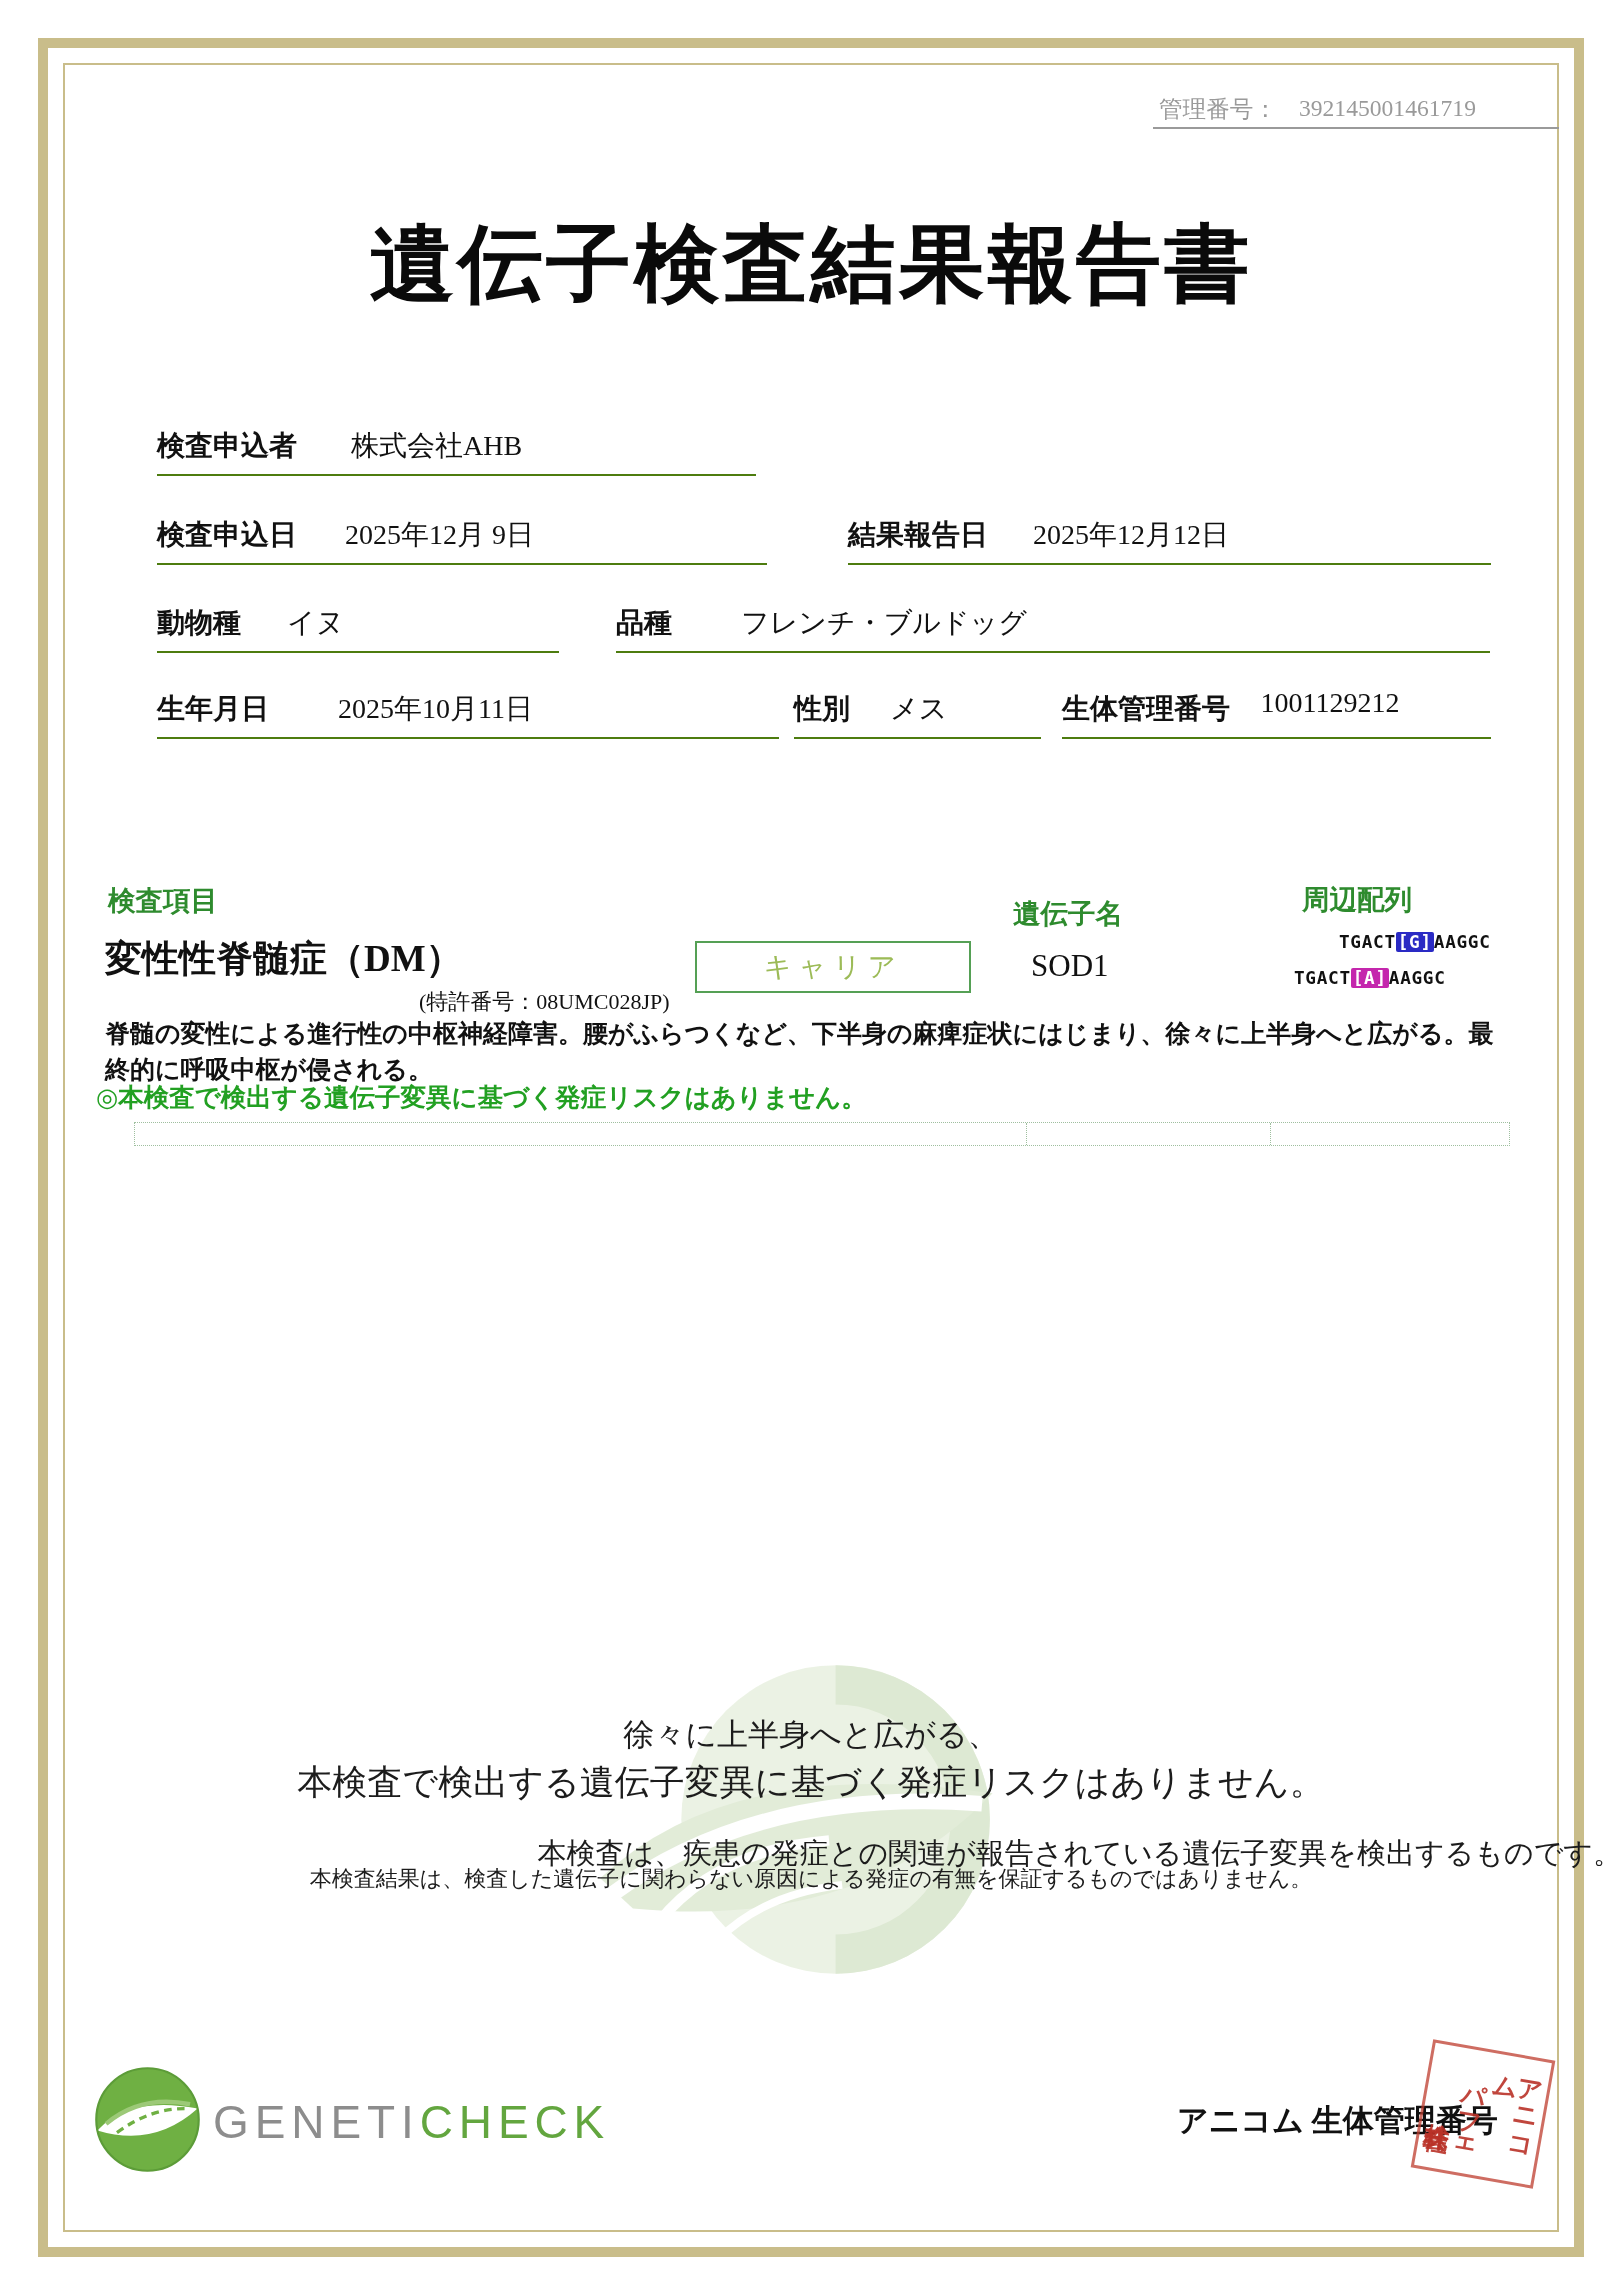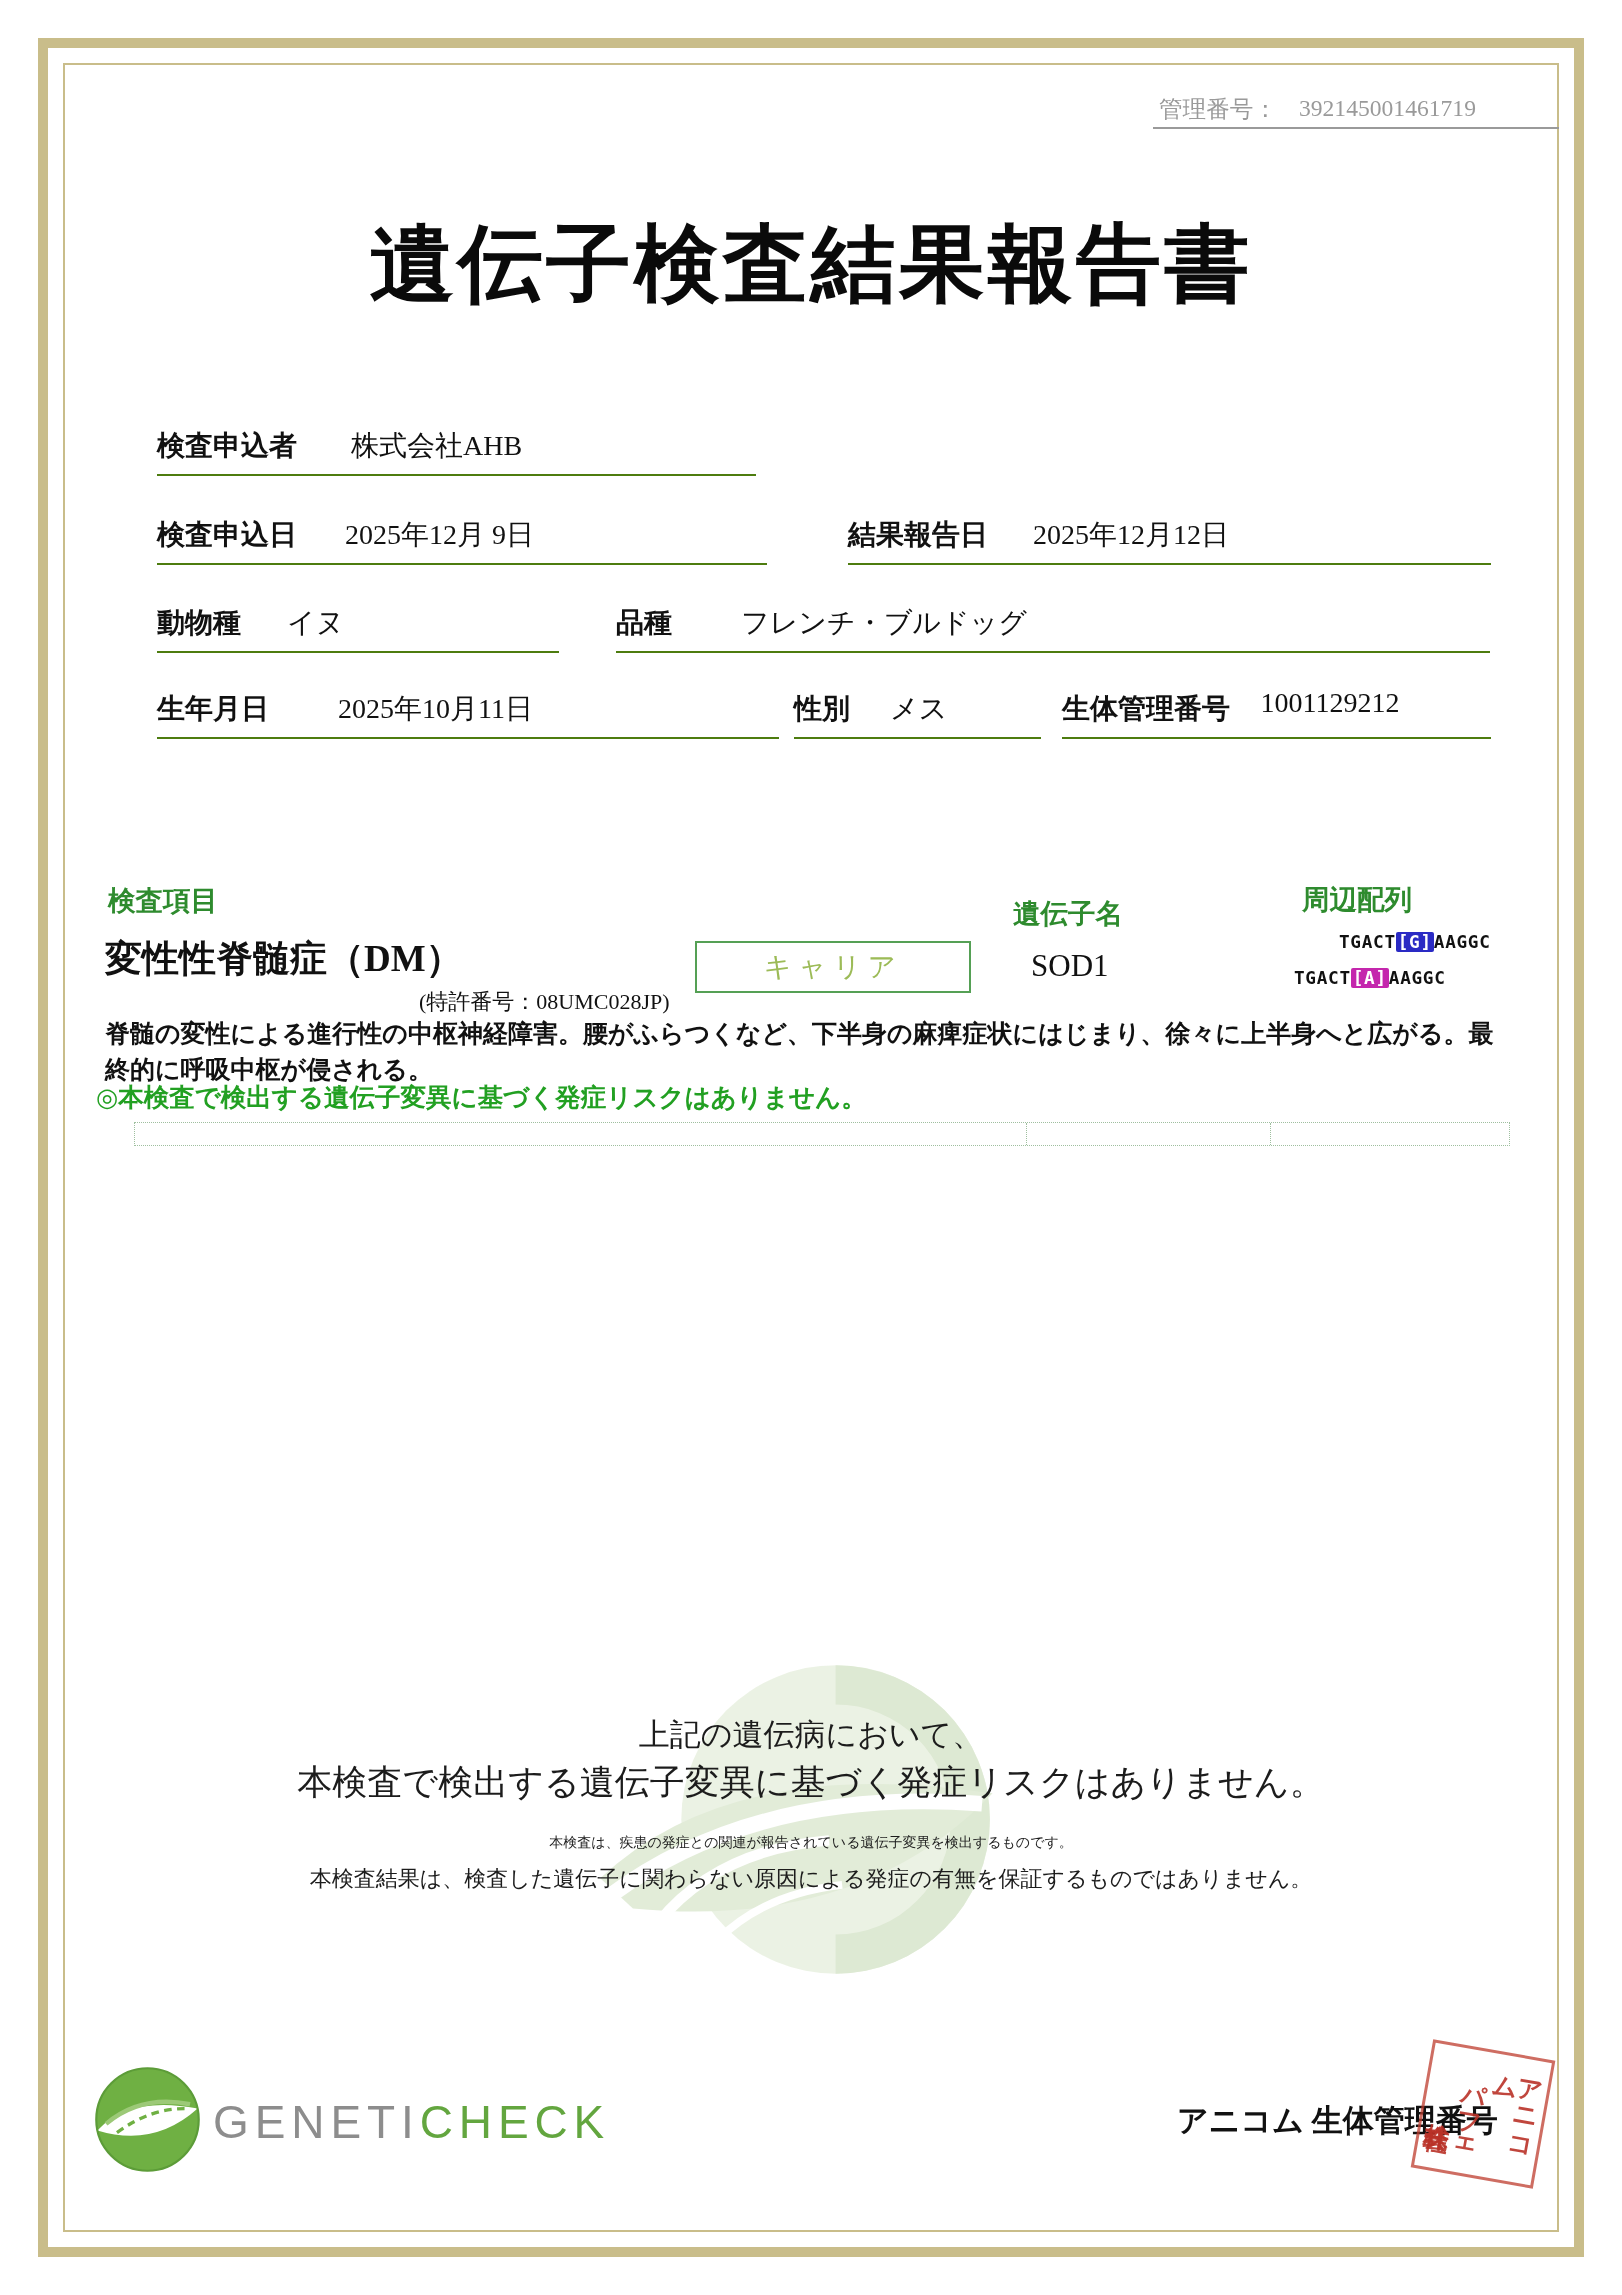--- a/index.html
+++ b/index.html
@@ -65,21 +65,21 @@
     border:1.3px dotted #9fbf9f; z-index:2; background:transparent;
   }
   .dot-div { position:absolute; top:0; bottom:0; border-left:1.3px dotted #9fbf9f; }
   .dot-div.d1 { left:891px; }
   .dot-div.d2 { left:1135px; }
 
   .watermark { position:absolute; left:561px; top:1597px; z-index:1; }
 
   .sum1 { position:absolute; top:1714px; left:0; width:100%; text-align:center; font-size:31px; color:#1c1c1c; z-index:2; }
   .sum2 { position:absolute; top:1759px; left:0; width:100%; text-align:center; font-size:35px; color:#1c1c1c; z-index:2; }
-  .note1 { position:absolute; top:1834px; left:0; width:100%; text-align:center; font-size:14px; color:#1c1c1c; z-index:2; }
+  .note1 { position:absolute; top:1834px; left:0; width:100%; text-align:right; font-size:29px; color:#1c1c1c; z-index:2; }
   .note2 { position:absolute; top:1864px; left:0; width:100%; text-align:center; font-size:22px; color:#1c1c1c; z-index:2; }
 
   .logo-circle { position:absolute; left:93px; top:2065px; width:109px; height:109px; z-index:2; }
   .logo-text {
     position:absolute; left:213px; top:2095px; font-size:46px; letter-spacing:5.9px;
     font-weight:500; z-index:2; white-space:nowrap;
   }
   .logo-gray  { color:var(--logo_gray,#8d8d8d); }
   .logo-green { color:var(--logo_green,#63a63f); }
 
@@ -183,21 +183,21 @@
     <g opacity="0.6">
       <circle cx="210" cy="170" r="118" fill="#dfead3"></circle>
       <path d="M210,52 a118,118 0 0 1 0,236 l0,-30 a88,88 0 0 0 0,-176 z" fill="#c7dbb6"></path>
       <path d="M30,215 Q130,120 330,150 Q230,255 55,238 Z" fill="#cfe0bf"></path>
       <path d="M38,228 Q150,145 322,158" stroke="#ffffff" stroke-width="12" fill="none"></path>
       <path d="M75,248 q45,-55 130,-62" stroke="#ffffff" stroke-width="8" fill="none"></path>
       <path d="M120,262 q35,-35 95,-42" stroke="#ffffff" stroke-width="6" fill="none"></path>
     </g>
   </svg>
 
-  <div class="sum1 sans">上記の遺伝病において、</div>
+  <div class="sum1 sans">徐々に上半身へと広がる、</div>
   <div class="sum2 sans">本検査で検出する遺伝子変異に基づく発症リスクはありません。</div>
   <div class="note1 sans">本検査は、疾患の発症との関連が報告されている遺伝子変異を検出するものです。</div>
   <div class="note2 sans">本検査結果は、検査した遺伝子に関わらない原因による発症の有無を保証するものではありません。</div>
 
   <svg class="logo-circle" viewBox="0 0 100 100">
     <circle cx="50" cy="50" r="47" fill="#6fb043"></circle>
     <path d="M4,60 Q34,28 96,40 Q56,76 4,60 Z" fill="#ffffff"></path>
     <path d="M12,54 Q44,27 89,36" stroke="#9cc977" stroke-width="4" fill="none"></path>
     <path d="M22,62 q30,-22 62,-22" stroke="#6fb043" stroke-width="3" fill="none" stroke-dasharray="7 5"></path>
     <circle cx="50" cy="50" r="47" fill="none" stroke="#5c9c38" stroke-width="2"></circle>

